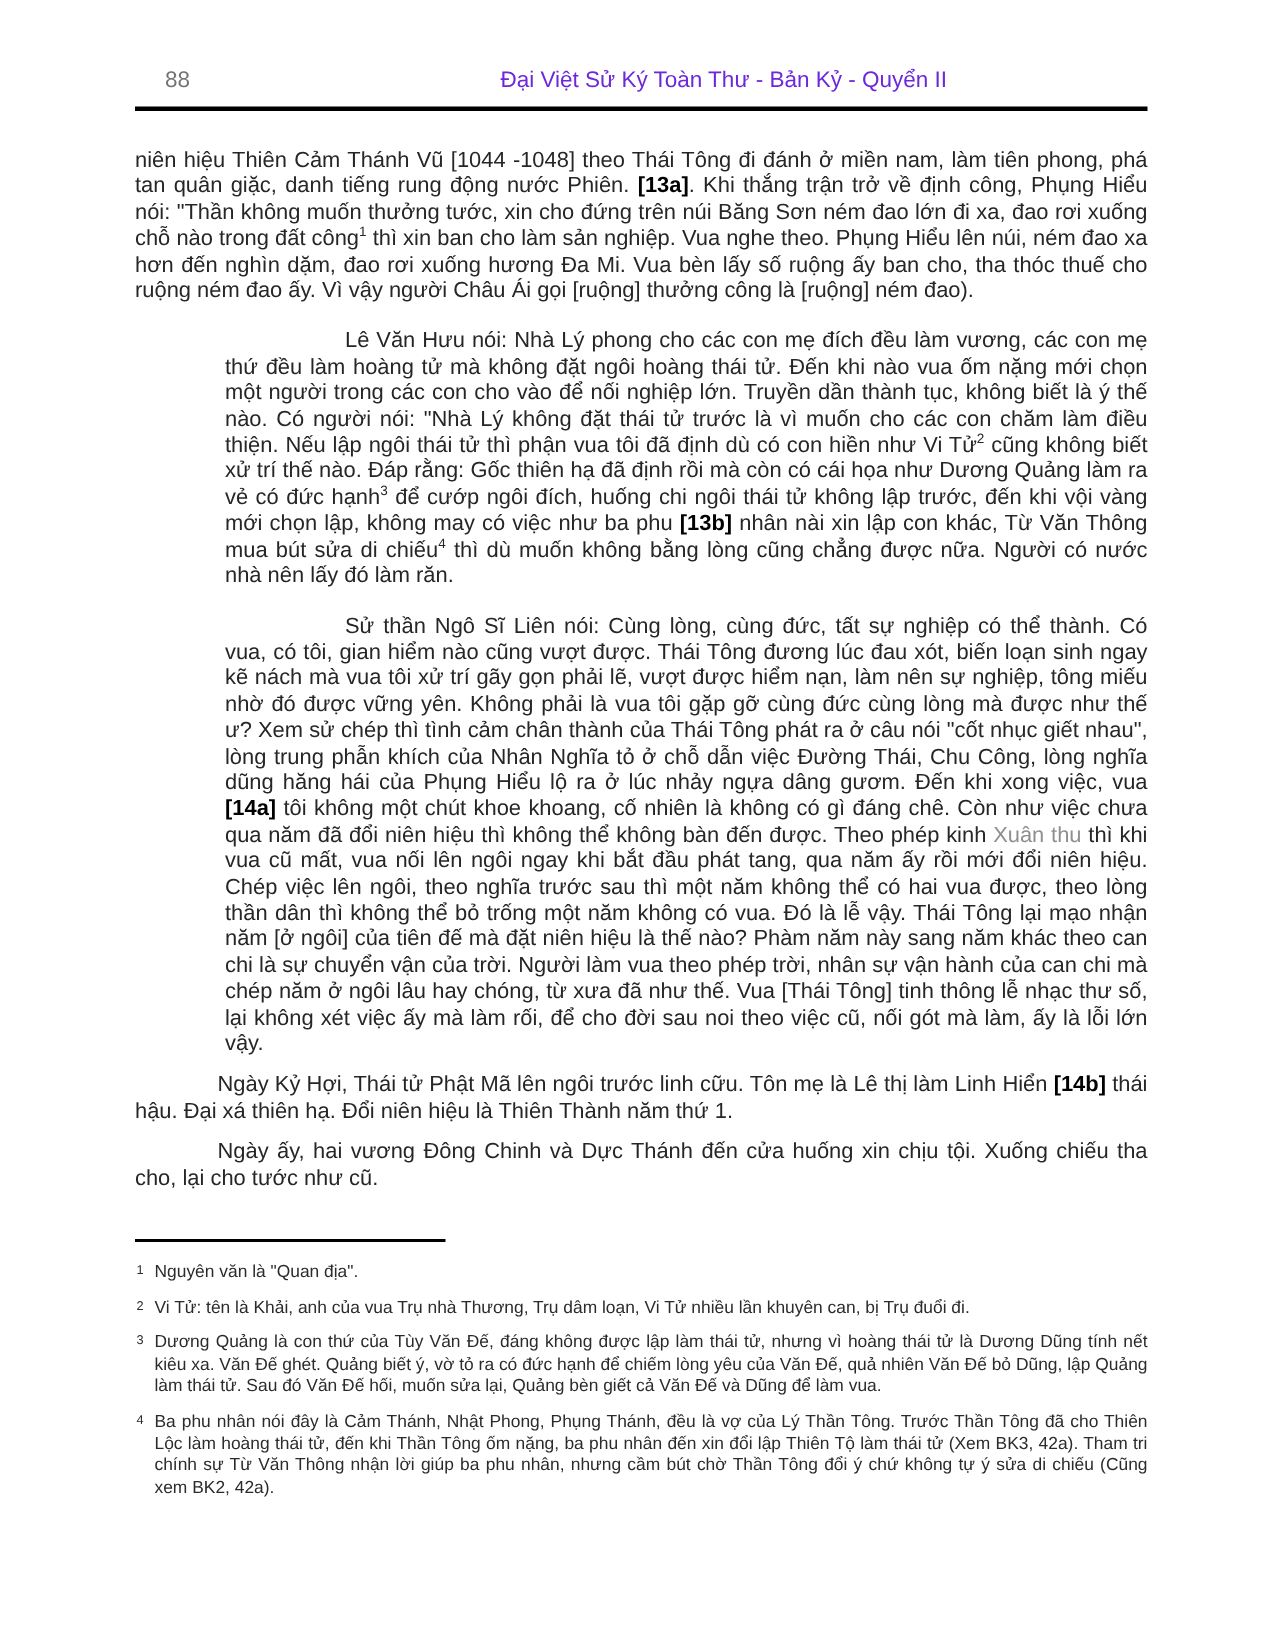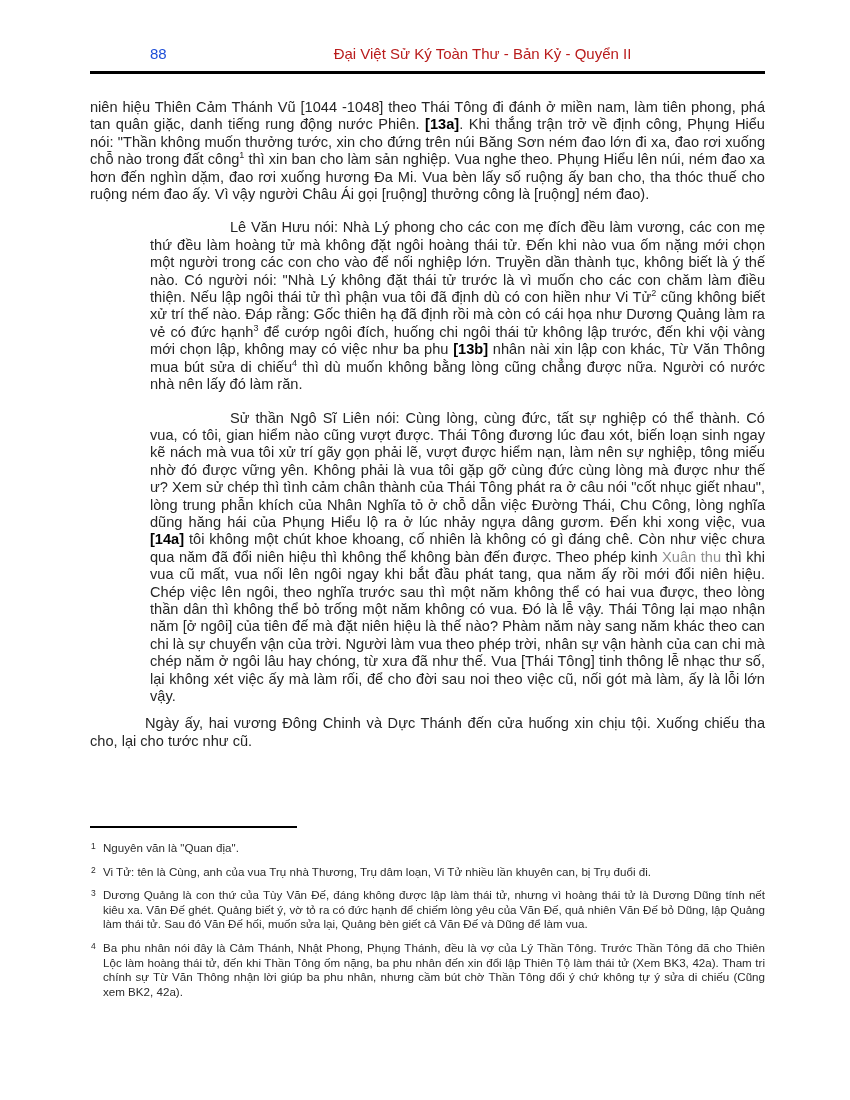--- a/index.html
+++ b/index.html
@@ -14,29 +14,28 @@
     color: #222222;
     padding: 45px 85px 0 90px;
     overflow: hidden;
   }
   .header { position: relative; height: 19px; }
   .page-number {
     position: absolute;
     left: 20px;
     top: 0;
     font-size: 15px;
-    color: #1d4ed8;
-    margin-left: 40px;
+    color: #737373;
   }
   .running-title {
     display: block;
     text-align: center;
     transform: translateX(55px);
     font-size: 15px;
-    color: #b91c1c;
+    color: #6d28d9;
     white-space: nowrap;
   }
   .header-rule {
     border: none;
     border-top: 3px solid #000000;
     margin-top: 7px;
   }
   main {
     margin-top: 25px;
     font-size: 14.6px;
@@ -99,26 +98,27 @@
     <span class="page-number">88</span>
     <span class="running-title">Đại Việt Sử Ký Toàn Thư - Bản Kỷ - Quyển II</span>
   </div>
 
   <hr class="header-rule">
 
   <main id="body-container">
       <p class="body-par"><span>niên hiệu Thiên Cảm Thánh Vũ [1044 -1048] theo Thái Tông đi đánh ở miền nam, làm tiên phong, phá tan quân giặc, danh tiếng rung động nước Phiên. </span><b>[13a]</b><span>. Khi thắng trận trở về định công, Phụng Hiểu nói: "Thần không muốn thưởng tước, xin cho đứng trên núi Băng Sơn ném đao lớn đi xa, đao rơi xuống chỗ nào trong đất công</span><sup>1</sup><span> thì xin ban cho làm sản nghiệp. Vua nghe theo. Phụng Hiểu lên núi, ném đao xa hơn đến nghìn dặm, đao rơi xuống hương Đa Mi. Vua bèn lấy số ruộng ấy ban cho, tha thóc thuế cho ruộng ném đao ấy. Vì vậy người Châu Ái gọi [ruộng] thưởng công là [ruộng] ném đao).</span></p>
       <p class="quote"><span>Lê Văn Hưu nói: Nhà Lý phong cho các con mẹ đích đều làm vương, các con mẹ thứ đều làm hoàng tử mà không đặt ngôi hoàng thái tử. Đến khi nào vua ốm nặng mới chọn một người trong các con cho vào để nối nghiệp lớn. Truyền dần thành tục, không biết là ý thế nào. Có người nói: "Nhà Lý không đặt thái tử trước là vì muốn cho các con chăm làm điều thiện. Nếu lập ngôi thái tử thì phận vua tôi đã định dù có con hiền như Vi Tử</span><sup>2</sup><span> cũng không biết xử trí thế nào. Đáp rằng: Gốc thiên hạ đã định rồi mà còn có cái họa như Dương Quảng làm ra vẻ có đức hạnh</span><sup>3</sup><span> để cướp ngôi đích, huống chi ngôi thái tử không lập trước, đến khi vội vàng mới chọn lập, không may có việc như ba phu </span><b>[13b]</b><span> nhân nài xin lập con khác, Từ Văn Thông mua bút sửa di chiếu</span><sup>4</sup><span> thì dù muốn không bằng lòng cũng chẳng được nữa. Người có nước nhà nên lấy đó làm răn.</span></p>
       <p class="quote"><span>Sử thần Ngô Sĩ Liên nói: Cùng lòng, cùng đức, tất sự nghiệp có thể thành. Có vua, có tôi, gian hiểm nào cũng vượt được. Thái Tông đương lúc đau xót, biến loạn sinh ngay kẽ nách mà vua tôi xử trí gãy gọn phải lẽ, vượt được hiểm nạn, làm nên sự nghiệp, tông miếu nhờ đó được vững yên. Không phải là vua tôi gặp gỡ cùng đức cùng lòng mà được như thế ư? Xem sử chép thì tình cảm chân thành của Thái Tông phát ra ở câu nói "cốt nhục giết nhau", lòng trung phẫn khích của Nhân Nghĩa tỏ ở chỗ dẫn việc Đường Thái, Chu Công, lòng nghĩa dũng hăng hái của Phụng Hiểu lộ ra ở lúc nhảy ngựa dâng gươm. Đến khi xong việc, vua </span><b>[14a]</b><span> tôi không một chút khoe khoang, cố nhiên là không có gì đáng chê. Còn như việc chưa qua năm đã đổi niên hiệu thì không thể không bàn đến được. Theo phép kinh </span><span class="gray">Xuân thu</span><span> thì khi vua cũ mất, vua nối lên ngôi ngay khi bắt đầu phát tang, qua năm ấy rồi mới đổi niên hiệu. Chép việc lên ngôi, theo nghĩa trước sau thì một năm không thể có hai vua được, theo lòng thần dân thì không thể bỏ trống một năm không có vua. Đó là lễ vậy. Thái Tông lại mạo nhận năm [ở ngôi] của tiên đế mà đặt niên hiệu là thế nào? Phàm năm này sang năm khác theo can chi là sự chuyển vận của trời. Người làm vua theo phép trời, nhân sự vận hành của can chi mà chép năm ở ngôi lâu hay chóng, từ xưa đã như thế. Vua [Thái Tông] tinh thông lễ nhạc thư số, lại không xét việc ấy mà làm rối, để cho đời sau noi theo việc cũ, nối gót mà làm, ấy là lỗi lớn vậy.</span></p>
+      <p class="body-par indented"><span>Ngày Kỷ Hợi, Thái tử Phật Mã lên ngôi trước linh cữu. Tôn mẹ là Lê thị làm Linh Hiển </span><b>[14b]</b><span> thái hậu. Đại xá thiên hạ. Đổi niên hiệu là Thiên Thành năm thứ 1.</span></p>
       <p class="body-par indented"><span>Ngày ấy, hai vương Đông Chinh và Dực Thánh đến cửa huống xin chịu tội. Xuống chiếu tha cho, lại cho tước như cũ.</span></p>
     </main>
 
   <div class="footnote-block">
     <hr class="footnote-rule">
     <section class="footnotes" id="footnotes-container">
         <div class="footnote"><span class="fn-marker">1</span><span>Nguyên văn là "Quan địa".</span></div>
-        <div class="footnote"><span class="fn-marker">2</span><span>Vi Tử: tên là Cùng, anh của vua Trụ nhà Thương, Trụ dâm loạn, Vi Tử nhiều lần khuyên can, bị Trụ đuổi đi.</span></div>
+        <div class="footnote"><span class="fn-marker">2</span><span>Vi Tử: tên là Khải, anh của vua Trụ nhà Thương, Trụ dâm loạn, Vi Tử nhiều lần khuyên can, bị Trụ đuổi đi.</span></div>
         <div class="footnote"><span class="fn-marker">3</span><span>Dương Quảng là con thứ của Tùy Văn Đế, đáng không được lập làm thái tử, nhưng vì hoàng thái tử là Dương Dũng tính nết kiêu xa. Văn Đế ghét. Quảng biết ý, vờ tỏ ra có đức hạnh để chiếm lòng yêu của Văn Đế, quả nhiên Văn Đế bỏ Dũng, lập Quảng làm thái tử. Sau đó Văn Đế hối, muốn sửa lại, Quảng bèn giết cả Văn Đế và Dũng để làm vua.</span></div>
         <div class="footnote"><span class="fn-marker">4</span><span>Ba phu nhân nói đây là Cảm Thánh, Nhật Phong, Phụng Thánh, đều là vợ của Lý Thần Tông. Trước Thần Tông đã cho Thiên Lộc làm hoàng thái tử, đến khi Thần Tông ốm nặng, ba phu nhân đến xin đổi lập Thiên Tộ làm thái tử (Xem BK3, 42a). Tham tri chính sự Từ Văn Thông nhận lời giúp ba phu nhân, nhưng cầm bút chờ Thần Tông đổi ý chứ không tự ý sửa di chiếu (Cũng xem BK2, 42a).</span></div>
       </section>
   </div>
 
 </div>
 
 </body></html>

